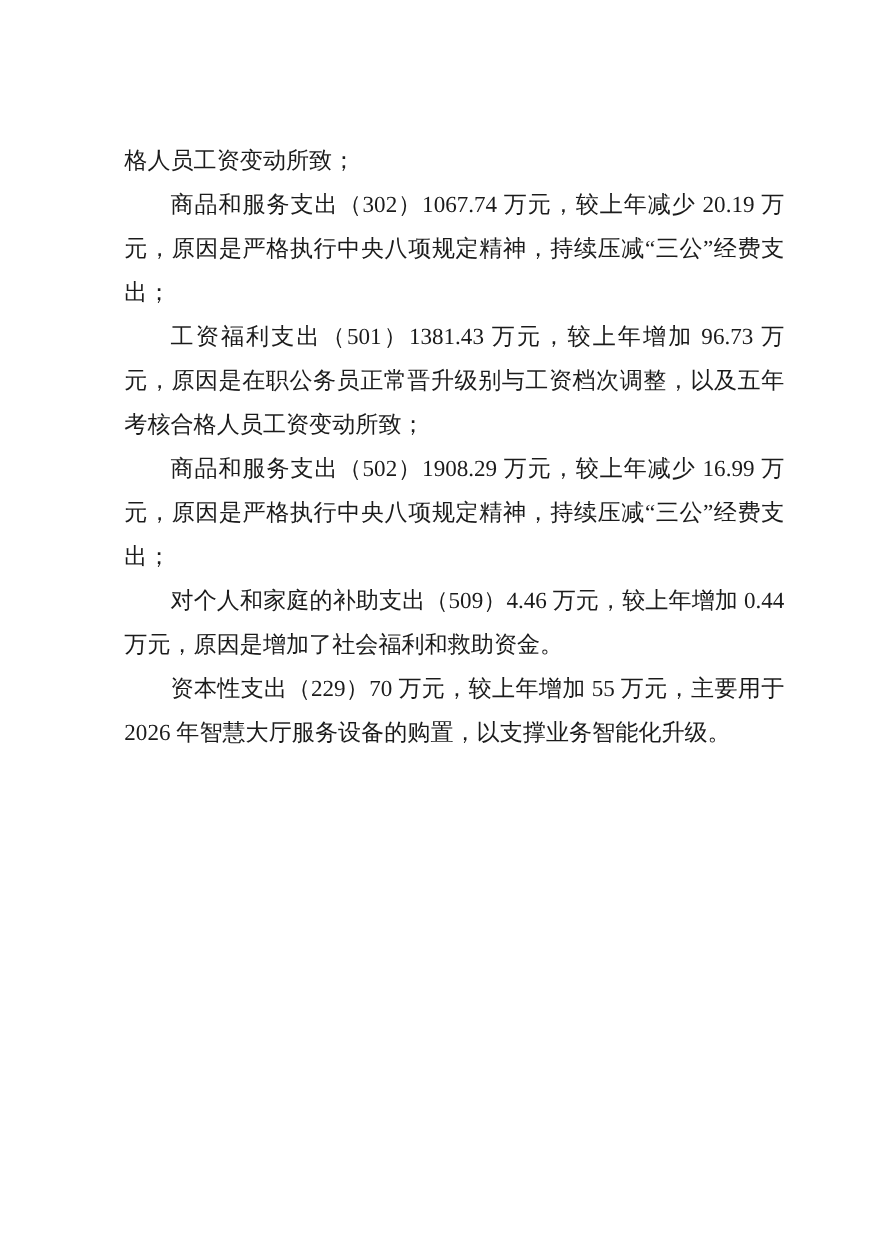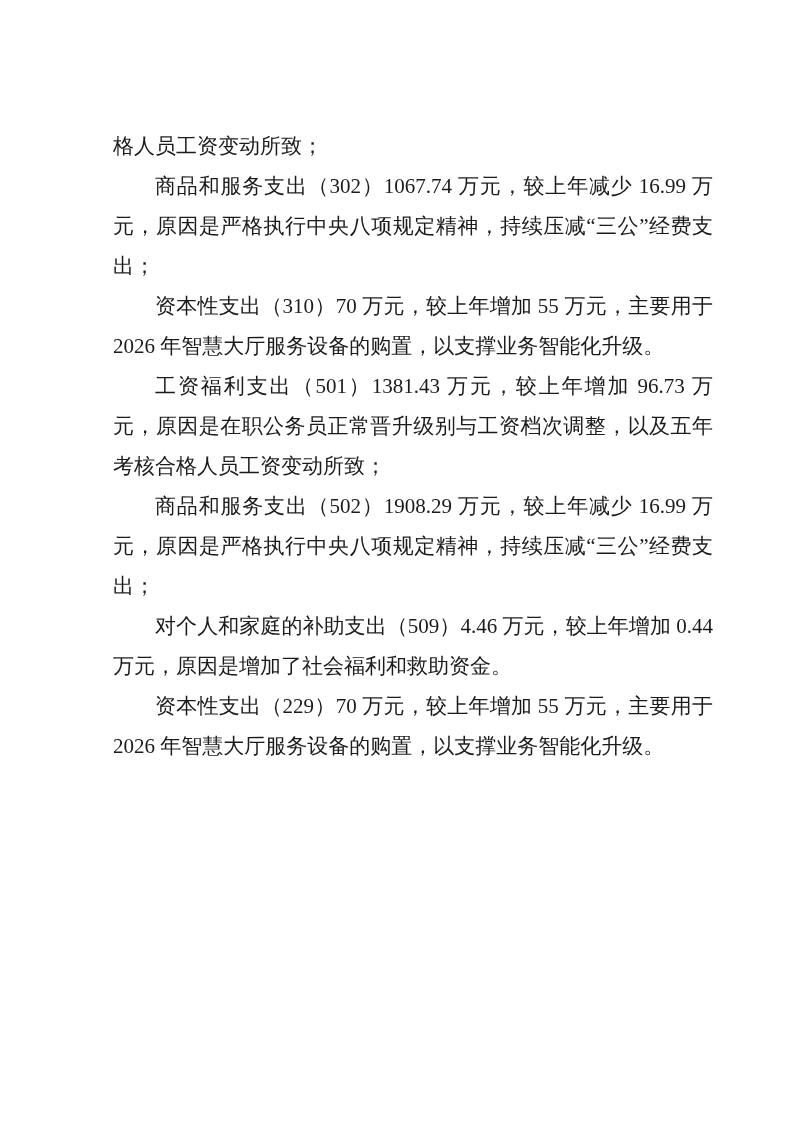--- a/index.html
+++ b/index.html
@@ -34,20 +34,19 @@
   .doc-content p.no-indent {
     text-indent: 0;
   }
 </style>
 </head>
 <body>
 
 <div class="page">
   <div class="doc-content">
     <p class="no-indent">格人员工资变动所致；</p>
-    <p>商品和服务支出（302）1067.74 万元，较上年减少 16.99 万元，原因是严格执行中央八项规定精神，持续压减“三公”经费支出；</p>
-    <p>资本性支出（310）70 万元，较上年增加 55 万元，主要用于 2026 年智慧大厅服务设备的购置，以支撑业务智能化升级。</p>
+    <p>商品和服务支出（302）1067.74 万元，较上年减少 20.19 万元，原因是严格执行中央八项规定精神，持续压减“三公”经费支出；</p>
     <p>工资福利支出（501）1381.43 万元，较上年增加 96.73 万元，原因是在职公务员正常晋升级别与工资档次调整，以及五年考核合格人员工资变动所致；</p>
     <p>商品和服务支出（502）1908.29 万元，较上年减少 16.99 万元，原因是严格执行中央八项规定精神，持续压减“三公”经费支出；</p>
     <p>对个人和家庭的补助支出（509）4.46 万元，较上年增加 0.44 万元，原因是增加了社会福利和救助资金。</p>
     <p>资本性支出（229）70 万元，较上年增加 55 万元，主要用于 2026 年智慧大厅服务设备的购置，以支撑业务智能化升级。</p>
   </div>
 </div>
 
 </body></html>

